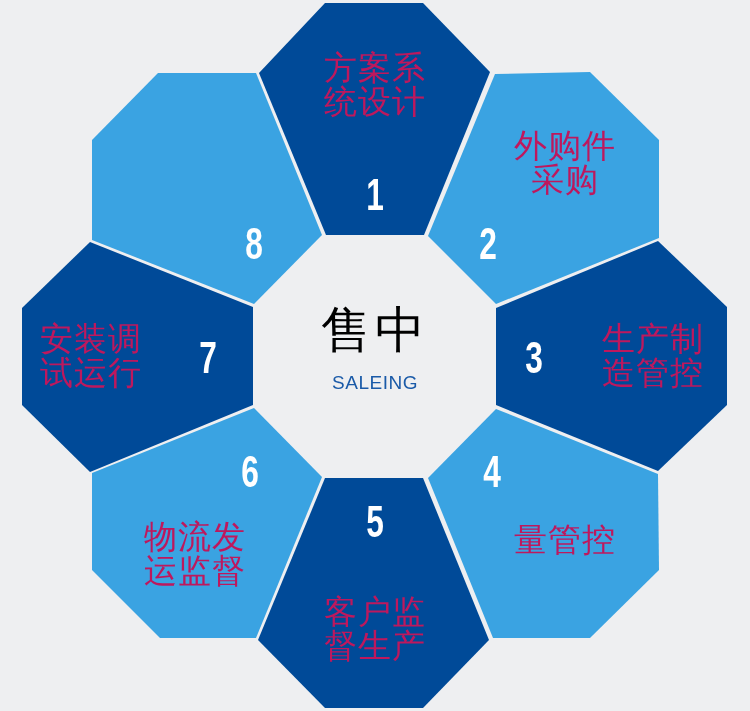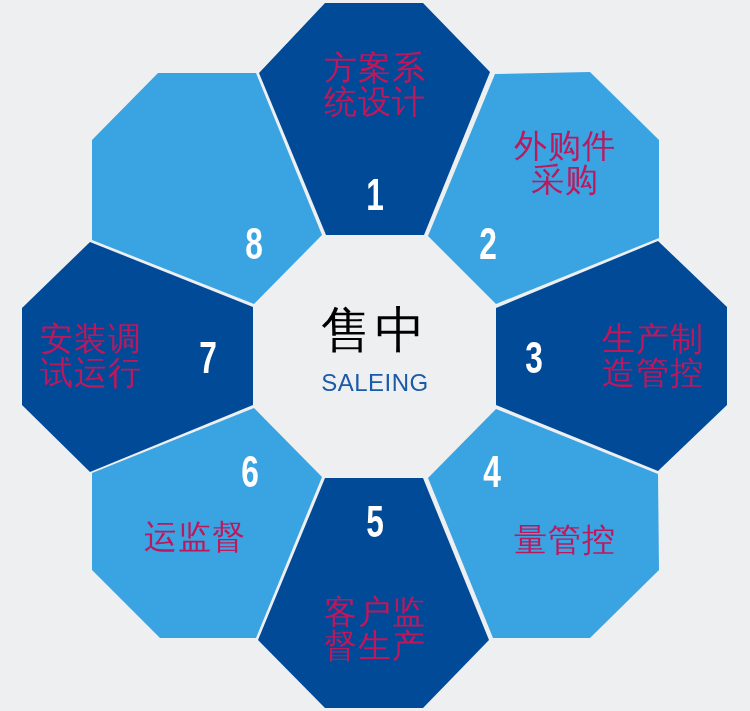--- a/index.html
+++ b/index.html
@@ -42,21 +42,21 @@
     font-size: 50px;
     line-height: 56px;
     letter-spacing: 4px;
   }
   .center-sub {
     position: absolute;
     left: 300px; top: 372px; width: 150px;
     text-align: center;
     color: #1a5aa8;
     font-family: "Liberation Sans", sans-serif;
-    font-size: 24px;
+    font-size: 19px;
     line-height: 22px;
     letter-spacing: 0.5px;
   }
 </style>
 </head>
 <body>
 
 <div id="stage">
   <svg class="shapes" width="750" height="711" viewBox="0 0 750 711">
 
@@ -105,20 +105,21 @@
   </div>
   <div class="petal-num" style="left:472px; top:450px;">4</div>
 
   <div class="petal-label" style="left:320px; top:595px;">
     <span>客户监</span>
     <span>督生产</span>
   </div>
   <div class="petal-num" style="left:355px; top:500px;">5</div>
 
   <div class="petal-label" style="left:140px; top:520px;">
+    <span>物流发</span>
     <span>运监督</span>
   </div>
   <div class="petal-num" style="left:230px; top:450px;">6</div>
 
   <div class="petal-label" style="left:36px; top:322px;">
     <span>安装调</span>
     <span>试运行</span>
   </div>
   <div class="petal-num" style="left:188px; top:336px;">7</div>
 

